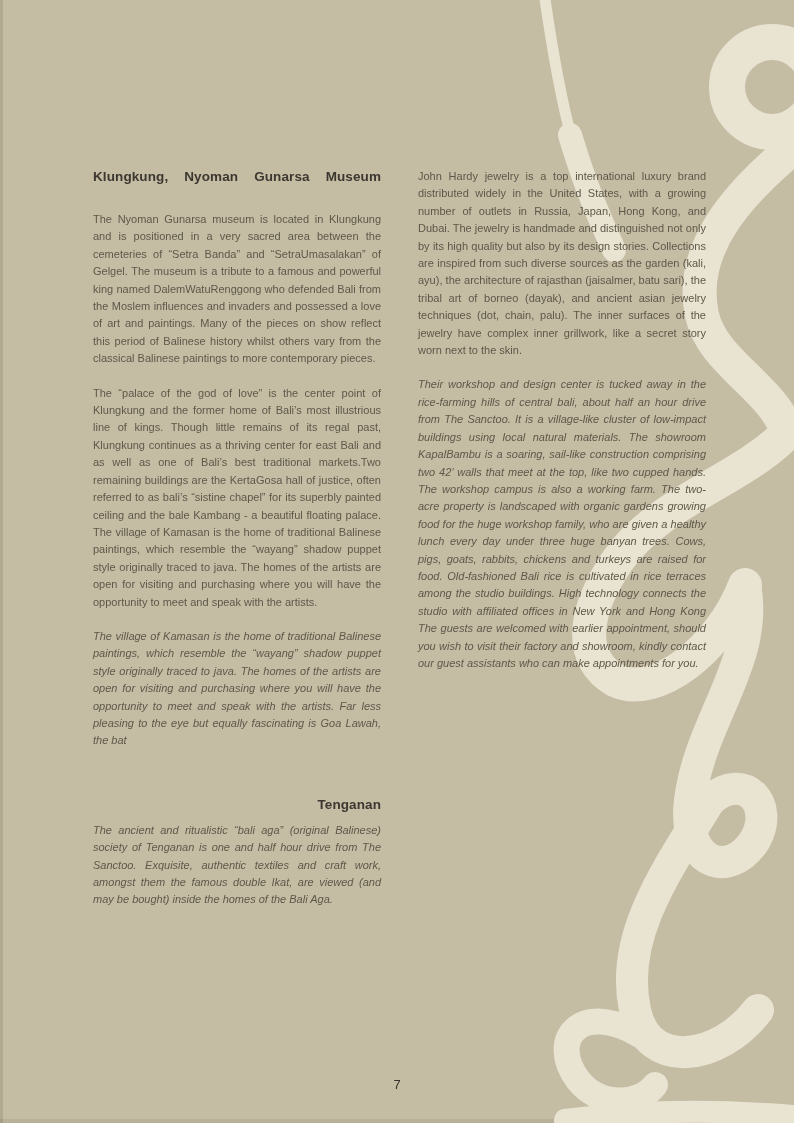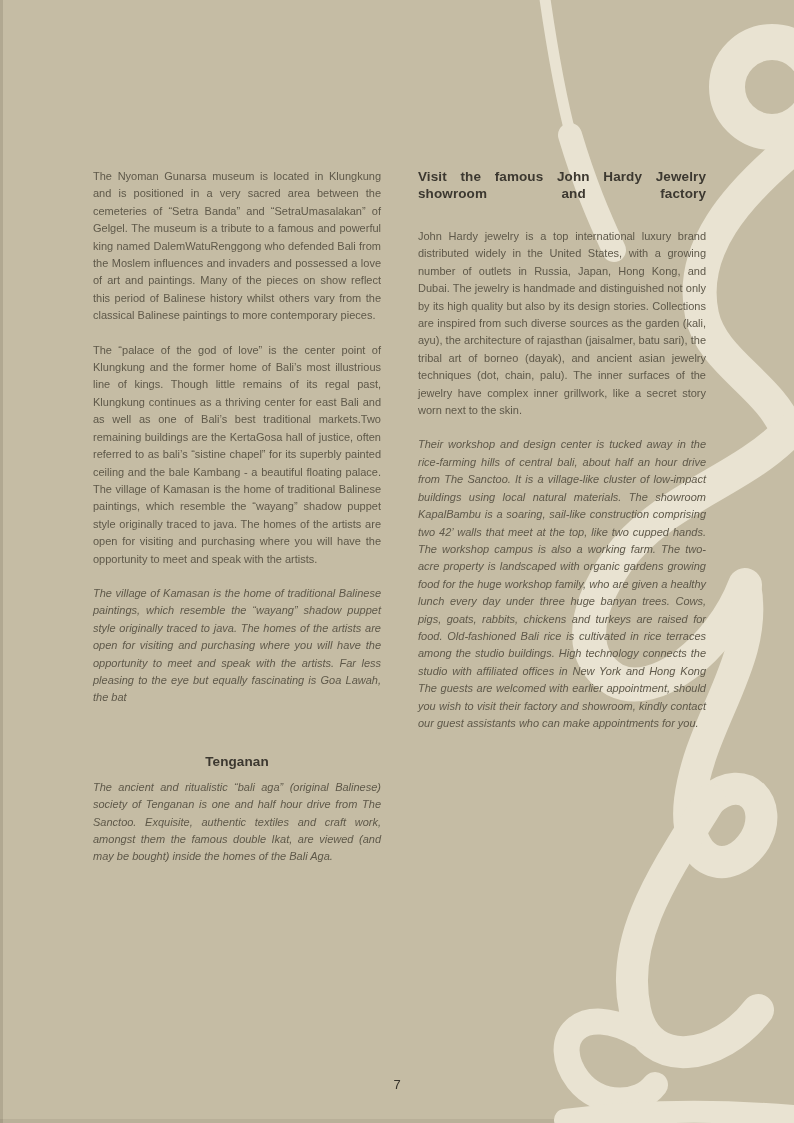--- a/index.html
+++ b/index.html
@@ -43,21 +43,21 @@
   h2.heading {
     margin: 0 0 9px 0;
     font-size: 13.5px;
     line-height: 17px;
     font-weight: bold;
     color: #3c3830;
     letter-spacing: .1px;
     text-align: justify;
   }
   h2.heading::after { content: ""; display: inline-block; width: 100%; }
-  h2.heading.single { text-align: center; }
+  h2.heading.single { text-align: right; }
   h2.heading.single::after { content: none; }
   p.body-par {
     margin: 0 0 17px 0;
     font-size: 11px;
     line-height: 17.4px;
     color: #5e5849;
     text-align: justify;
     hyphens: none;
   }
   p.body-par:last-child { margin-bottom: 0; font-style: italic; }
@@ -95,33 +95,33 @@
       <path d="M 640 1035 C 580 1000, 548 1040, 578 1080 C 600 1108, 640 1105, 655 1085" stroke-width="26"></path>
 
       <path d="M 565 1120 C 640 1110, 720 1110, 794 1116" stroke-width="22"></path>
     </g>
   </svg>
 
   <div class="content">
 
     <div class="col">
       <div class="section">
+        <h2 class="heading">Klungkung, Nyoman Gunarsa Museum</h2>
         <p class="body-par">The Nyoman Gunarsa museum is located in Klungkung and is positioned in a very sacred area between the cemeteries of “Setra Banda” and “SetraUmasalakan” of Gelgel. The museum  is  a tribute  to a famous and  powerful king named DalemWatuRenggong  who defended Bali from the Moslem influences and invaders and possessed a love of art and paintings. Many of the pieces on show reflect this period of Balinese history whilst others vary from the classical Balinese paintings to more contemporary pieces.</p>
         <p class="body-par">The “palace of the god of love” is the center point of Klungkung and the former home of Bali’s most illustrious line of kings. Though little remains of its regal past, Klungkung continues as a thriving center for east Bali and as well as one of Bali’s best traditional markets.Two remaining buildings are the KertaGosa hall of justice, often referred to as bali’s “sistine chapel” for its superbly painted ceiling and the bale Kambang - a beautiful floating palace. The village of Kamasan is the home of traditional Balinese paintings, which resemble the “wayang” shadow puppet style originally traced to java. The homes of the artists are open for visiting and purchasing where you will have the opportunity to meet and speak with the artists.</p>
         <p class="body-par">The village of Kamasan is the home of traditional Balinese paintings, which resemble the “wayang” shadow puppet style originally traced to java. The homes of the artists are open for visiting and purchasing where you will have the opportunity to meet and speak with the artists. Far less pleasing to the eye but equally fascinating is Goa Lawah, the bat</p>
       </div>
       <div class="section tenganan">
         <h2 class="heading single">Tenganan</h2>
         <p class="body-par">The ancient and ritualistic “bali aga” (original Balinese) society of Tenganan is one and half hour drive from The Sanctoo. Exquisite, authentic textiles and craft work, amongst them the famous double Ikat, are viewed (and may be bought) inside the homes of the Bali Aga.</p>
       </div>
     </div>
 
     <div class="col">
       <div class="section">
-        <h2 class="heading">Visit the famous John Hardy Jewelry showroom and factory</h2>
         <p class="body-par">John Hardy jewelry is a top international luxury brand distributed widely in the United States, with a growing number of outlets in Russia, Japan, Hong Kong, and Dubai. The jewelry is handmade and distinguished not only by its high quality but also by its design stories.  Collections are inspired from such diverse sources as the garden (kali, ayu), the architecture of rajasthan (jaisalmer, batu sari), the tribal art of borneo (dayak), and ancient asian jewelry techniques (dot, chain, palu). The inner surfaces of the jewelry have complex inner grillwork, like a secret story worn next to the skin.</p>
         <p class="body-par">Their workshop and design center is tucked away in the rice-farming hills of central bali, about half an hour drive from The Sanctoo.  It is a village-like cluster of low-impact buildings using local natural materials. The showroom KapalBambu is a soaring, sail-like construction comprising two 42’ walls that meet at the top, like two cupped hands. The workshop campus is also a working farm. The two-acre property is landscaped with organic gardens growing food for the huge workshop family, who are given a healthy lunch every day under three huge banyan trees. Cows, pigs, goats, rabbits, chickens and turkeys are raised for food. Old-fashioned Bali rice is cultivated in rice terraces among the studio buildings. High technology connects the studio with affiliated offices in New York and Hong Kong The guests are welcomed with earlier appointment, should you wish to visit their factory and showroom, kindly contact our guest assistants who can make appointments for you.</p>
       </div>
     </div>
 
   </div>
 
   <div class="page-number">7</div>
 
 </div>

